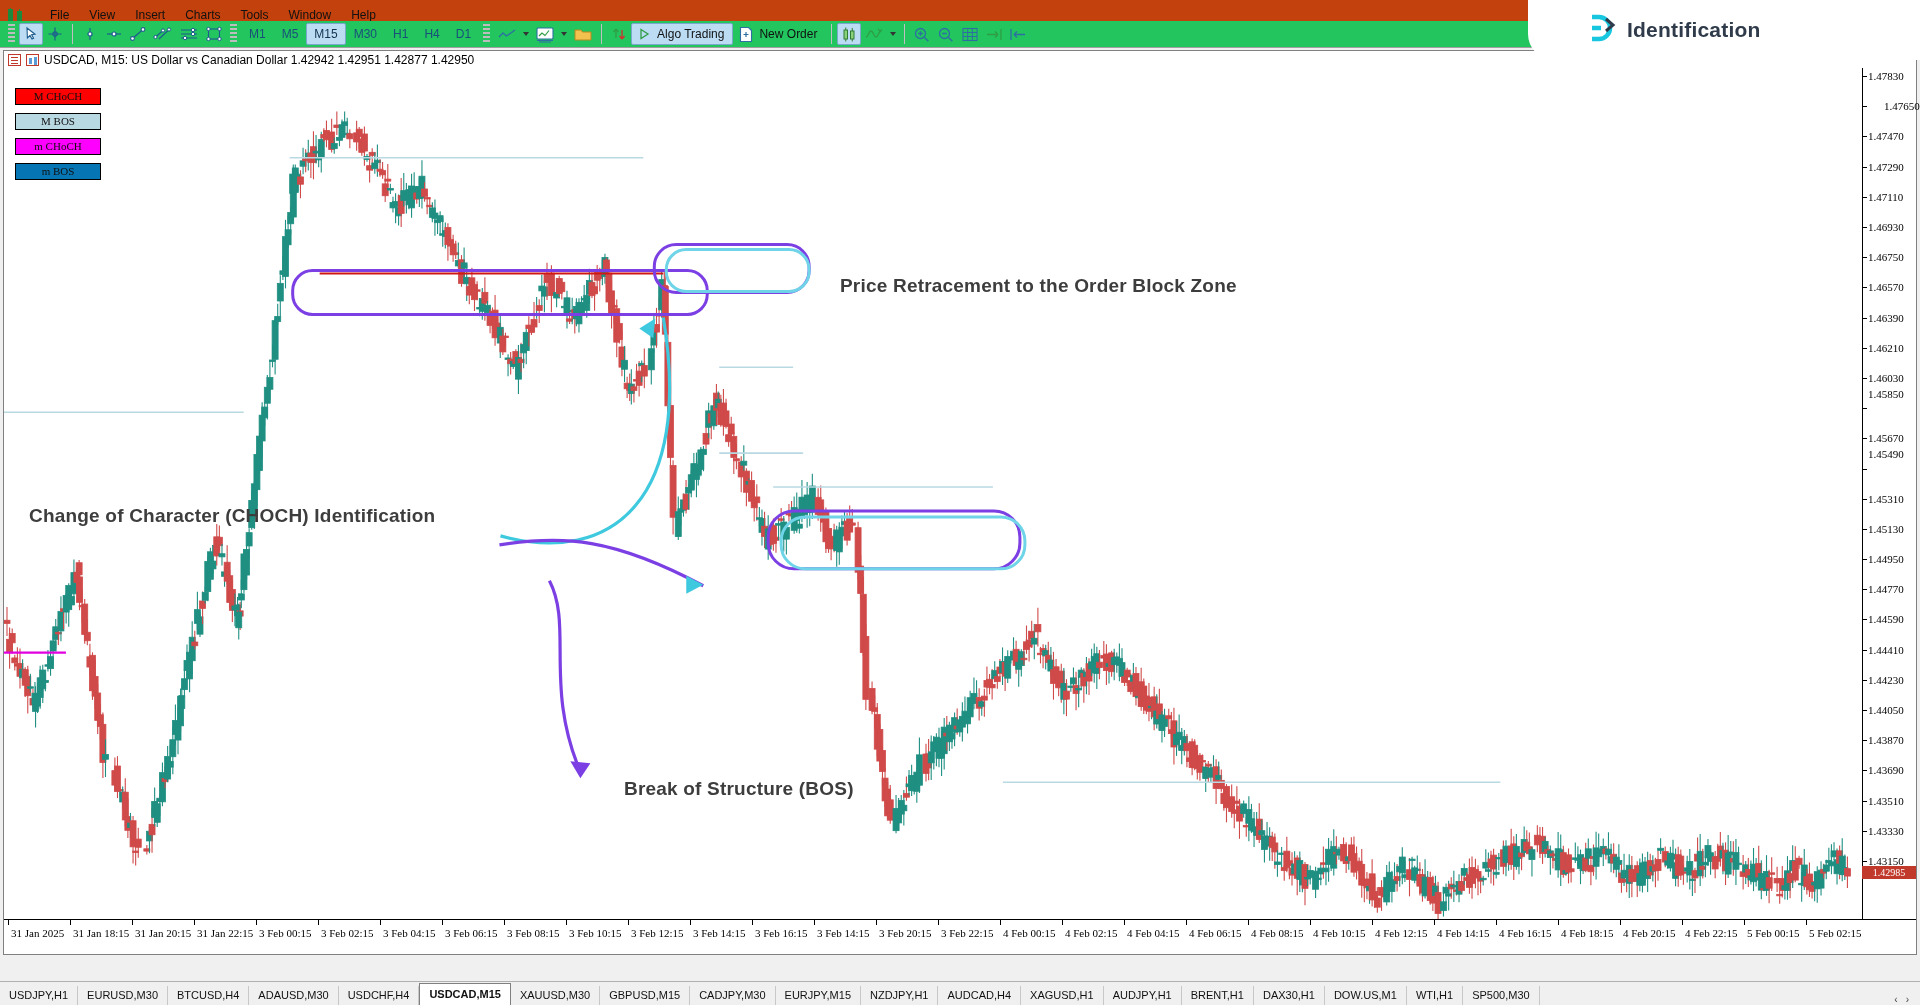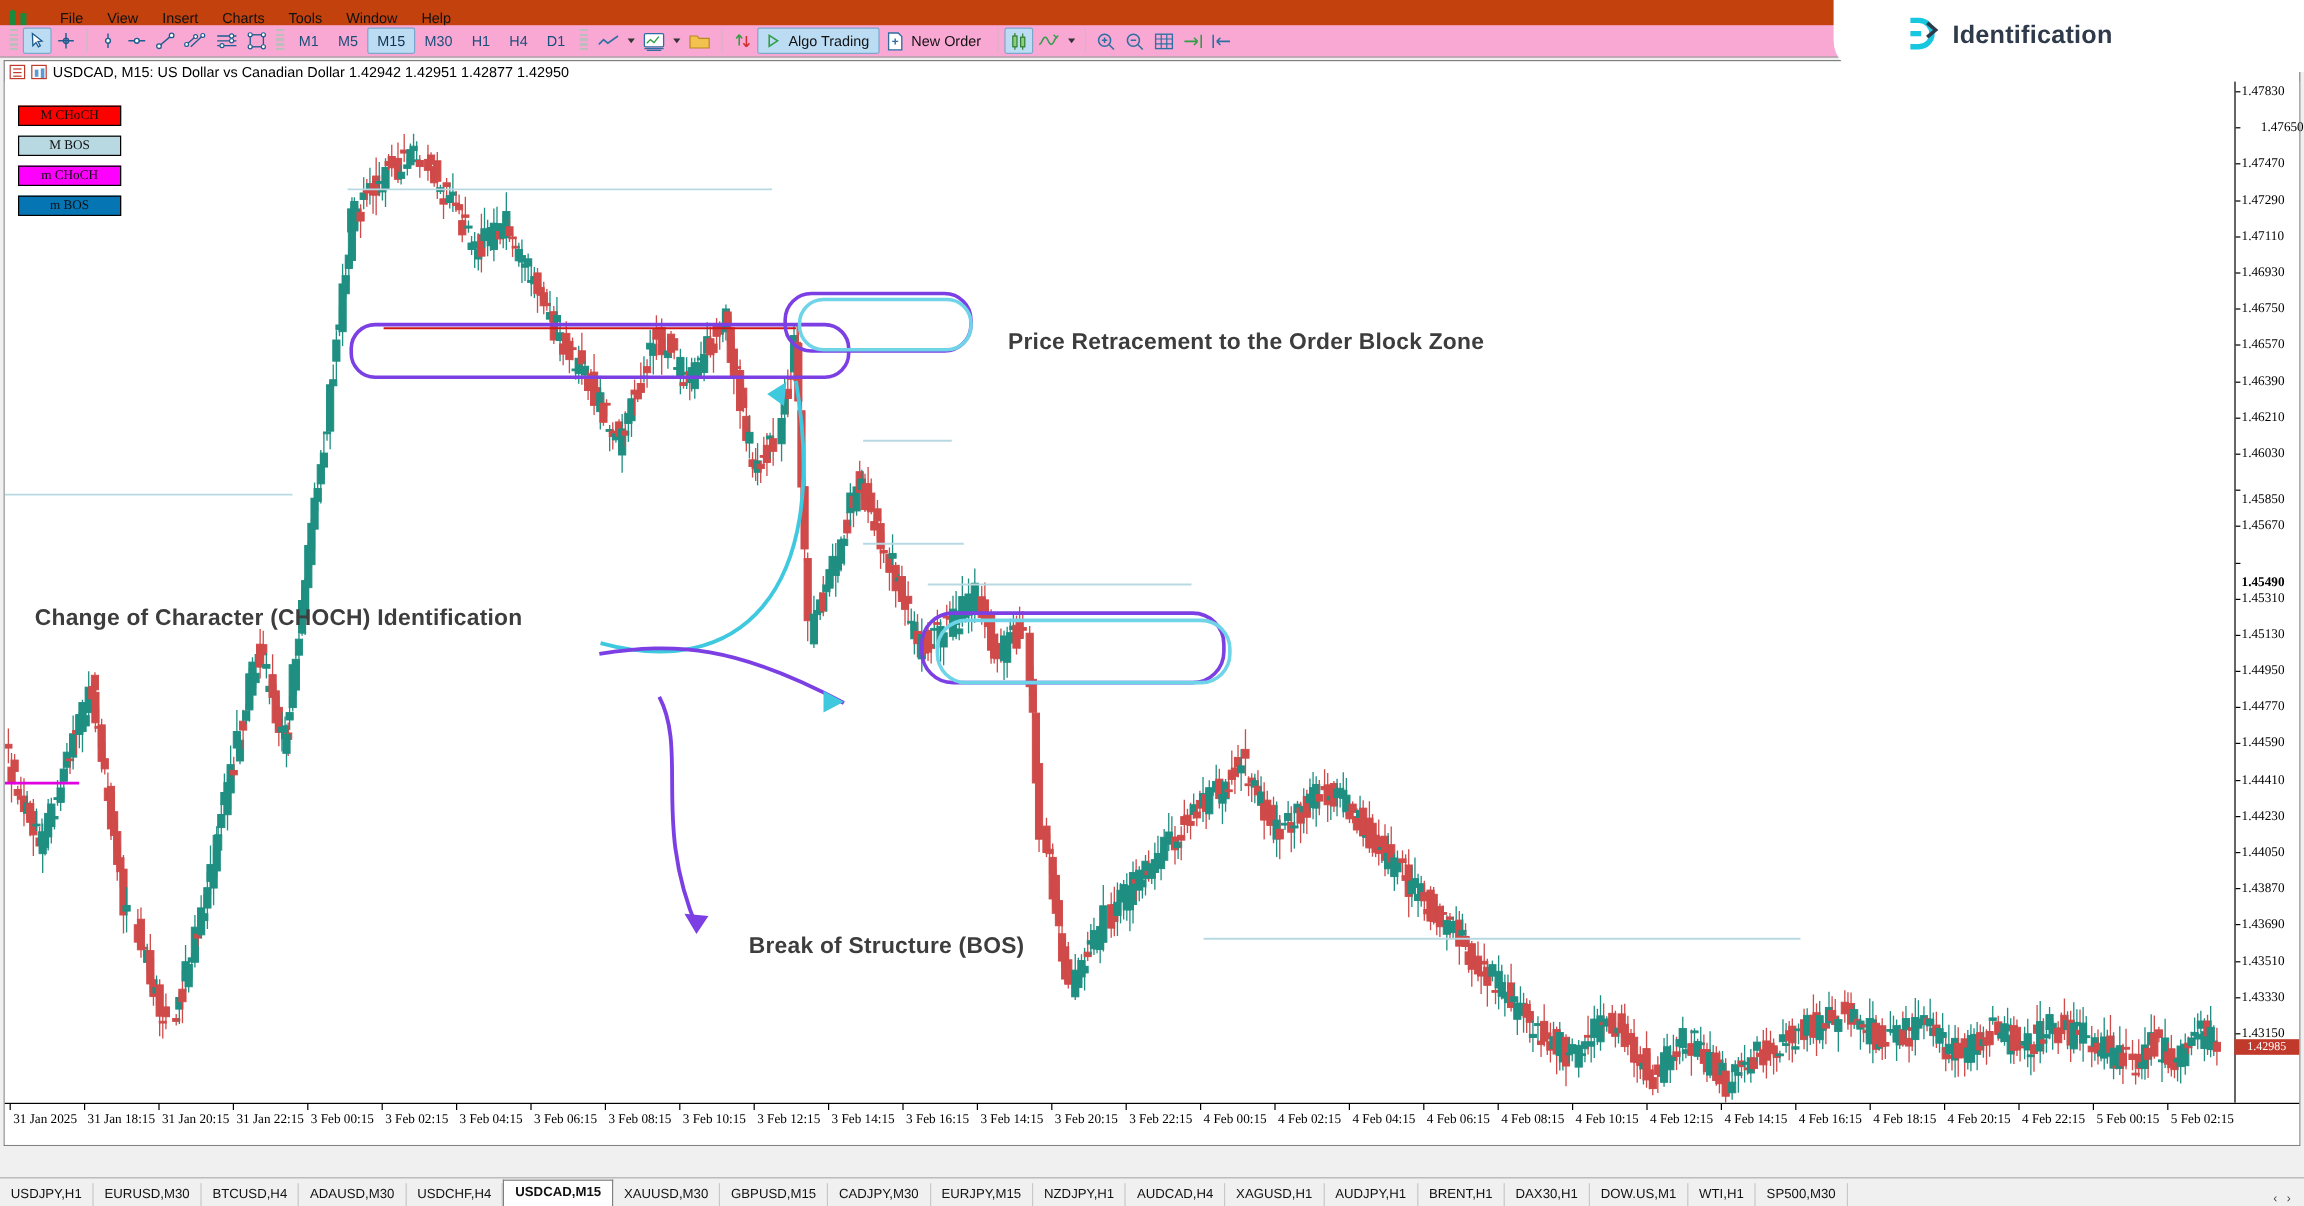--- a/index.html
+++ b/index.html
@@ -24,21 +24,21 @@
   .mt-logo b:nth-child(3){ left:4px; top:0; height:16px; }
   .mt-logo b:nth-child(4){ left:13px; top:1px; height:15px; }
   .menu-item{
     font-size:12px; padding:2px 10px; color:#111; cursor:default;
     white-space:nowrap; line-height:15px;
   }
 
   
   .toolbar{
     position:absolute; left:0; top:21px; width:1920px; height:27px;
-    background:#f9a8d4; display:flex; align-items:center; padding-left:4px;
+    background:#22c55e; display:flex; align-items:center; padding-left:4px;
     border-bottom:1px solid #a0a0a0;
   }
   .grip{ width:7px; height:20px; margin:0 4px;
     background:repeating-linear-gradient(to bottom,#bdbdbd 0,#bdbdbd 2px,transparent 2px,transparent 4px);
   }
   .sep{ width:1px; height:20px; background:#c0c0c0; margin:0 5px; }
   .tb{
     height:22px; min-width:24px; display:flex; align-items:center; justify-content:center;
     border:1px solid transparent; border-radius:2px; cursor:default; padding:0 2px;
   }
@@ -1783,25 +1783,25 @@
         <div class="plab" style="top: 189.154px;">1.46750</div>
         <div class="ptick" style="top: 219.346px;"></div>
         <div class="plab" style="top: 219.346px;">1.46570</div>
         <div class="ptick" style="top: 249.538px;"></div>
         <div class="plab" style="top: 249.538px;">1.46390</div>
         <div class="ptick" style="top: 279.731px;"></div>
         <div class="plab" style="top: 279.731px;">1.46210</div>
         <div class="ptick" style="top: 309.923px;"></div>
         <div class="plab" style="top: 309.923px;">1.46030</div>
         <div class="ptick" style="top: 340.115px;"></div>
-        <div class="plab" style="top: 348px;">1.45850</div>
+        <div class="plab" style="top: 326px;">1.45850</div>
         <div class="ptick" style="top: 370.308px;"></div>
         <div class="plab" style="top: 370.308px;">1.45670</div>
         <div class="ptick" style="top: 400.5px;"></div>
-        <div class="plab" style="top: 417px; font-weight: bold;">1.45490</div>
+        <div class="plab" style="top: 386px;">1.45490</div>
         <div class="ptick" style="top: 430.692px;"></div>
         <div class="plab" style="top: 430.692px;">1.45310</div>
         <div class="ptick" style="top: 460.885px;"></div>
         <div class="plab" style="top: 460.885px;">1.45130</div>
         <div class="ptick" style="top: 491.077px;"></div>
         <div class="plab" style="top: 491.077px;">1.44950</div>
         <div class="ptick" style="top: 521.269px;"></div>
         <div class="plab" style="top: 521.269px;">1.44770</div>
         <div class="ptick" style="top: 551.462px;"></div>
         <div class="plab" style="top: 551.462px;">1.44590</div>

